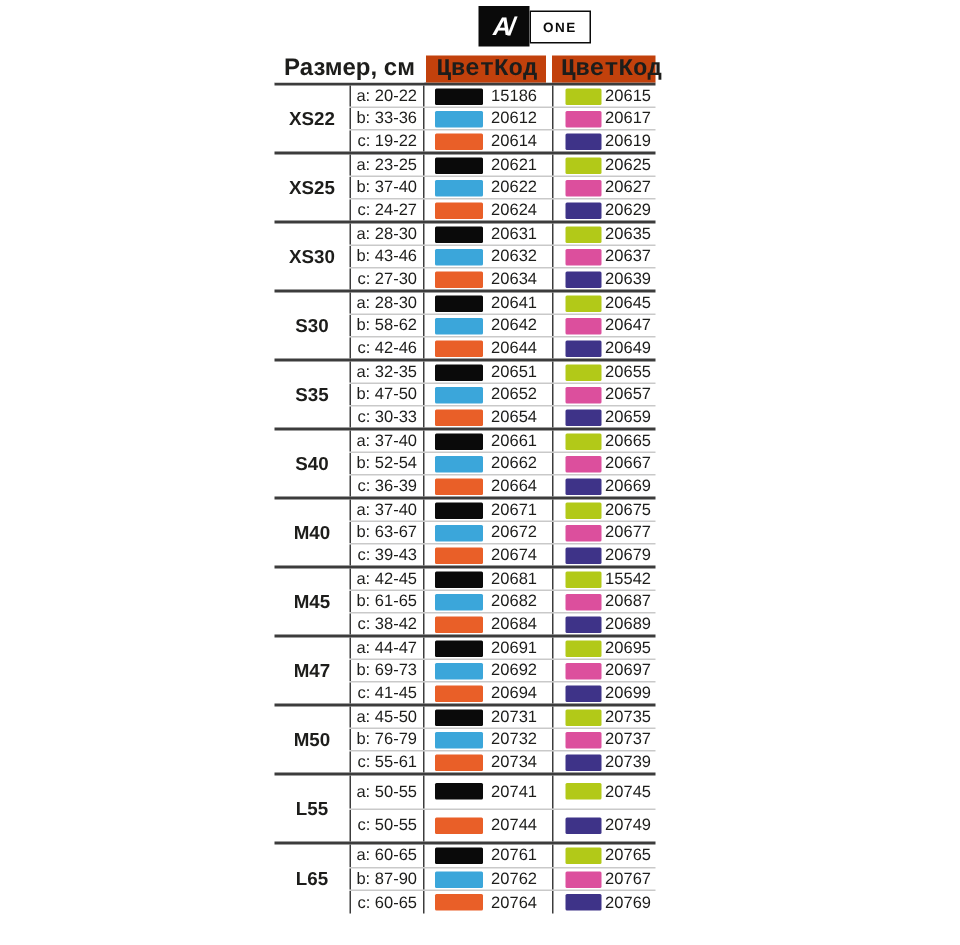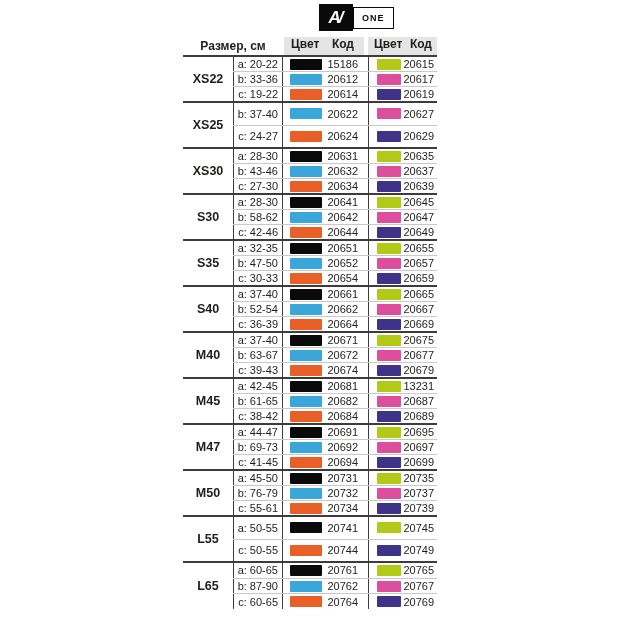--- a/index.html
+++ b/index.html
@@ -21,24 +21,24 @@
     height:20px; border:1px solid #0a0a0a; background:#ffffff; color:#0a0a0a;
     display:flex; align-items:center; justify-content:center;
     font-size:9px; font-weight:bold; letter-spacing:1px; padding:0 8px;
   }
 
   
   .size-table { position:absolute; left:183px; top:37px; width:254px; }
 
   .thead {
     display:flex; height:18px; align-items:stretch;
-    border-bottom:2px solid #3c3c3c; font-weight:bold; font-size:12px;
+    border-bottom:2px solid #3c3c3c; font-weight:bold; font-size:16px;
   }
   .th-size { width:100px; display:flex; align-items:center; justify-content:center; background:#ffffff; }
-  .th-block { background:#e5e5e5; display:flex; align-items:flex-start; justify-content:space-between; box-sizing:border-box; }
+  .th-block { background:#c2410c; display:flex; align-items:flex-start; justify-content:space-between; box-sizing:border-box;font-family:Liberation Mono, monospace; }
   .th-b1 { width:80px; margin-left:1px; padding:0 10px 0 7px; }
   .th-b2 { width:69px; padding:0 5px 0 6px; }
   .th-gap { width:4px; background:#ffffff; }
 
   .group { display:flex; height:46px; box-sizing:border-box; border-bottom:2px solid #3c3c3c; }
   .group:last-child { border-bottom:none; }
   .size-cell {
     width:50px; display:flex; align-items:center; justify-content:center;
     font-weight:bold; font-size:12.5px;
   }
@@ -126,20 +126,32 @@
               <div class="swatch sw2" style="background: rgb(62, 51, 136);"></div>
               <div class="code">20619</div>
             </div>
           </div>
         </div>
       </div>
       <div class="group">
         <div class="size-cell">XS25</div>
         <div class="rows">
           <div class="row sep">
+            <div class="abc">a: 23-25</div>
+            <div class="b1">
+              <div class="swatch sw1" style="background: rgb(10, 10, 10);"></div>
+              <div class="code">20621</div>
+            </div>
+            <div class="gap-cell"></div>
+            <div class="b2">
+              <div class="swatch sw2" style="background: rgb(178, 201, 24);"></div>
+              <div class="code">20625</div>
+            </div>
+          </div>
+          <div class="row sep">
             <div class="abc">b: 37-40</div>
             <div class="b1">
               <div class="swatch sw1" style="background: rgb(59, 166, 218);"></div>
               <div class="code">20622</div>
             </div>
             <div class="gap-cell"></div>
             <div class="b2">
               <div class="swatch sw2" style="background: rgb(220, 79, 157);"></div>
               <div class="code">20627</div>
             </div>
@@ -368,21 +380,21 @@
         <div class="rows">
           <div class="row sep">
             <div class="abc">a: 42-45</div>
             <div class="b1">
               <div class="swatch sw1" style="background: rgb(10, 10, 10);"></div>
               <div class="code">20681</div>
             </div>
             <div class="gap-cell"></div>
             <div class="b2">
               <div class="swatch sw2" style="background: rgb(178, 201, 24);"></div>
-              <div class="code">13231</div>
+              <div class="code">15542</div>
             </div>
           </div>
           <div class="row sep">
             <div class="abc">b: 61-65</div>
             <div class="b1">
               <div class="swatch sw1" style="background: rgb(59, 166, 218);"></div>
               <div class="code">20682</div>
             </div>
             <div class="gap-cell"></div>
             <div class="b2">

